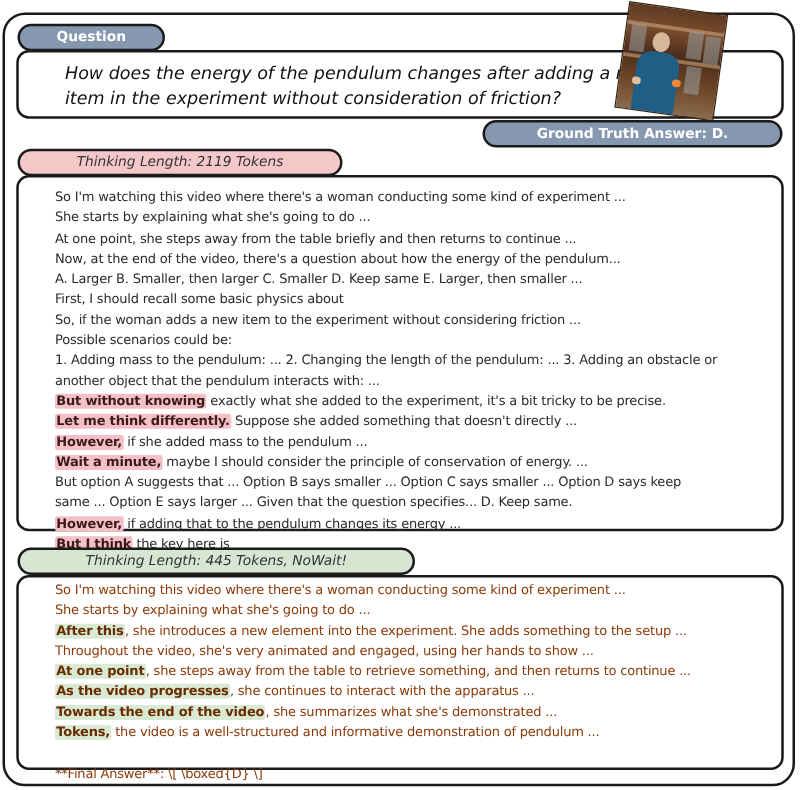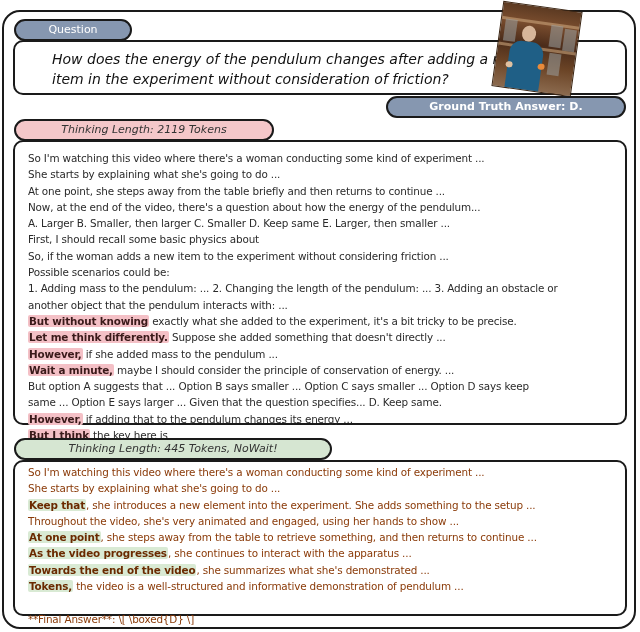--- a/index.html
+++ b/index.html
@@ -7,39 +7,39 @@
   body { position: relative; font-family: "DejaVu Sans", sans-serif; color: #222; }
 
   .outer {
     position: absolute; left: 2px; top: 10px; width: 634px; height: 619px;
     border: 2px solid #1a1a1a; border-radius: 18px; background: #fff;
   }
   .pill {
     position: absolute; border: 2px solid #1a1a1a; border-radius: 12px;
     font-size: 11px; text-align: center; line-height: 18px; height: 22px;
   }
-  .pill-question { left: 14px; top: 19px; width: 118px; background: #8697b0; color: #fff; font-weight: normal; }
+  .pill-question { left: 14px; top: 19px; width: 118px; background: #8697b0; color: #fff; font-weight: bold; }
   .pill-gt { left: 386px; top: 96px; width: 240px; background: #8697b0; color: #fff; font-weight: bold; }
   .pill-long { left: 14px; top: 119px; width: 260px; background: #f4c7c9; color: #333; font-style: italic; }
   .pill-short { left: 14px; top: 438px; width: 318px; background: #d6e6d2; color: #333; font-style: italic; }
 
   .box {
     position: absolute; border: 2px solid #1a1a1a; border-radius: 10px; background: #fff;
   }
   .box-question { left: 13px; top: 40px; width: 614px; height: 55px; }
   .question-text {
     position: absolute; left: 22px; top: 49px; width: 470px;
     font-size: 14px; font-style: italic; line-height: 20px; color: #111;
     font-family: "DejaVu Sans", sans-serif;
     margin-left: 30px;
   }
   .box-long { left: 13px; top: 140px; width: 614px; height: 285px; }
   .box-short { left: 13px; top: 460px; width: 614px; height: 156px; }
 
-  .lines { position: absolute; left: 28px; font-size: 10.4px; line-height: 16.3px; letter-spacing: -0.15px; white-space: nowrap; }
+  .lines { position: absolute; left: 44px; font-size: 10.4px; line-height: 16.3px; letter-spacing: -0.15px; white-space: nowrap; }
   .lines-long { top: 150px; color: #2a2a2a; }
   .lines-short { top: 464px; color: #8a3a08; }
   .line { height: 16.3px; }
   .hl-pink { background: #f4c0c6; font-weight: bold; color: #3a1a1a; border-radius: 2px; padding: 0 1px; }
   .hl-green { background: #d9ead4; font-weight: bold; color: #6a2a00; border-radius: 2px; padding: 0 1px; }
 
   .thumb {
     position: absolute; left: 497px; top: 6px; width: 80px; height: 86px;
     transform: rotate(8deg); transform-origin: center;
     background:
@@ -101,21 +101,21 @@
     <div class="line"><span class="hl-pink">However,</span><span> if adding that to the pendulum changes its energy ...</span></div>
     <div class="line"><span class="hl-pink">But I think</span><span> the key here is</span></div>
     <div class="line"><span>I'll go with that. **Final Answer** \[ \boxed{D} \]</span></div>
   </div>
 
 <div class="box box-short"></div>
 <div class="pill pill-short">Thinking Length: 445 Tokens, NoWait!</div>
 <div class="lines lines-short" id="short-lines">
     <div class="line"><span>So I'm watching this video where there's a woman conducting some kind of experiment ...</span></div>
     <div class="line"><span>She  starts  by explaining what she's going to do ...</span></div>
-    <div class="line"><span class="hl-green">Keep that</span><span>, she introduces a new element into the experiment. She adds something to the setup ...</span></div>
+    <div class="line"><span class="hl-green">After this</span><span>, she introduces a new element into the experiment. She adds something to the setup ...</span></div>
     <div class="line"><span>Throughout the video, she's very animated and engaged, using her hands to show ...</span></div>
     <div class="line"><span class="hl-green">At one point</span><span>, she steps away from the table to retrieve something, and then returns to continue ...</span></div>
     <div class="line"><span class="hl-green">As the video progresses</span><span>, she continues to interact with the apparatus ...</span></div>
     <div class="line"><span class="hl-green">Towards the end of the video</span><span>, she summarizes what she's demonstrated ...</span></div>
     <div class="line"><span class="hl-green">Tokens,</span><span> the video is a well-structured and informative demonstration of pendulum ...</span></div>
     <div class="line"><span></span></div>
     <div class="line"><span>**Final Answer**: \[ \boxed{D} \]</span></div>
   </div>
 
 </body></html>

